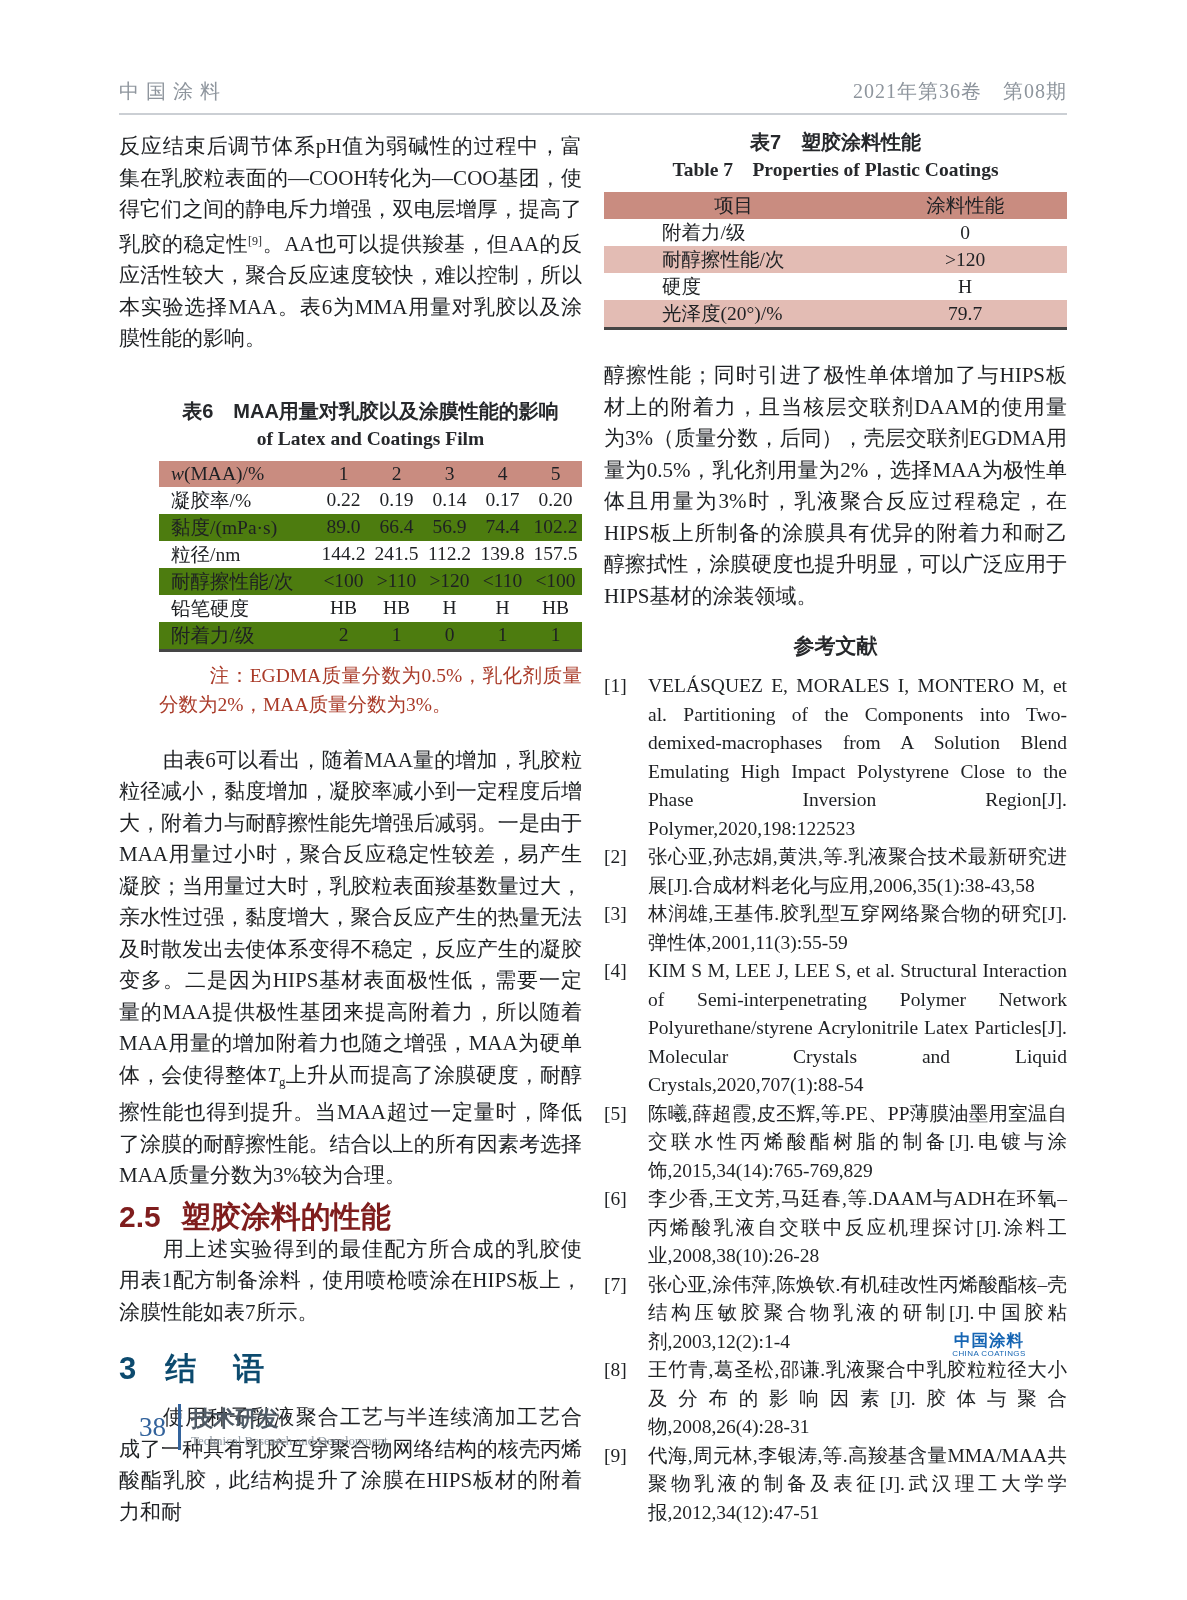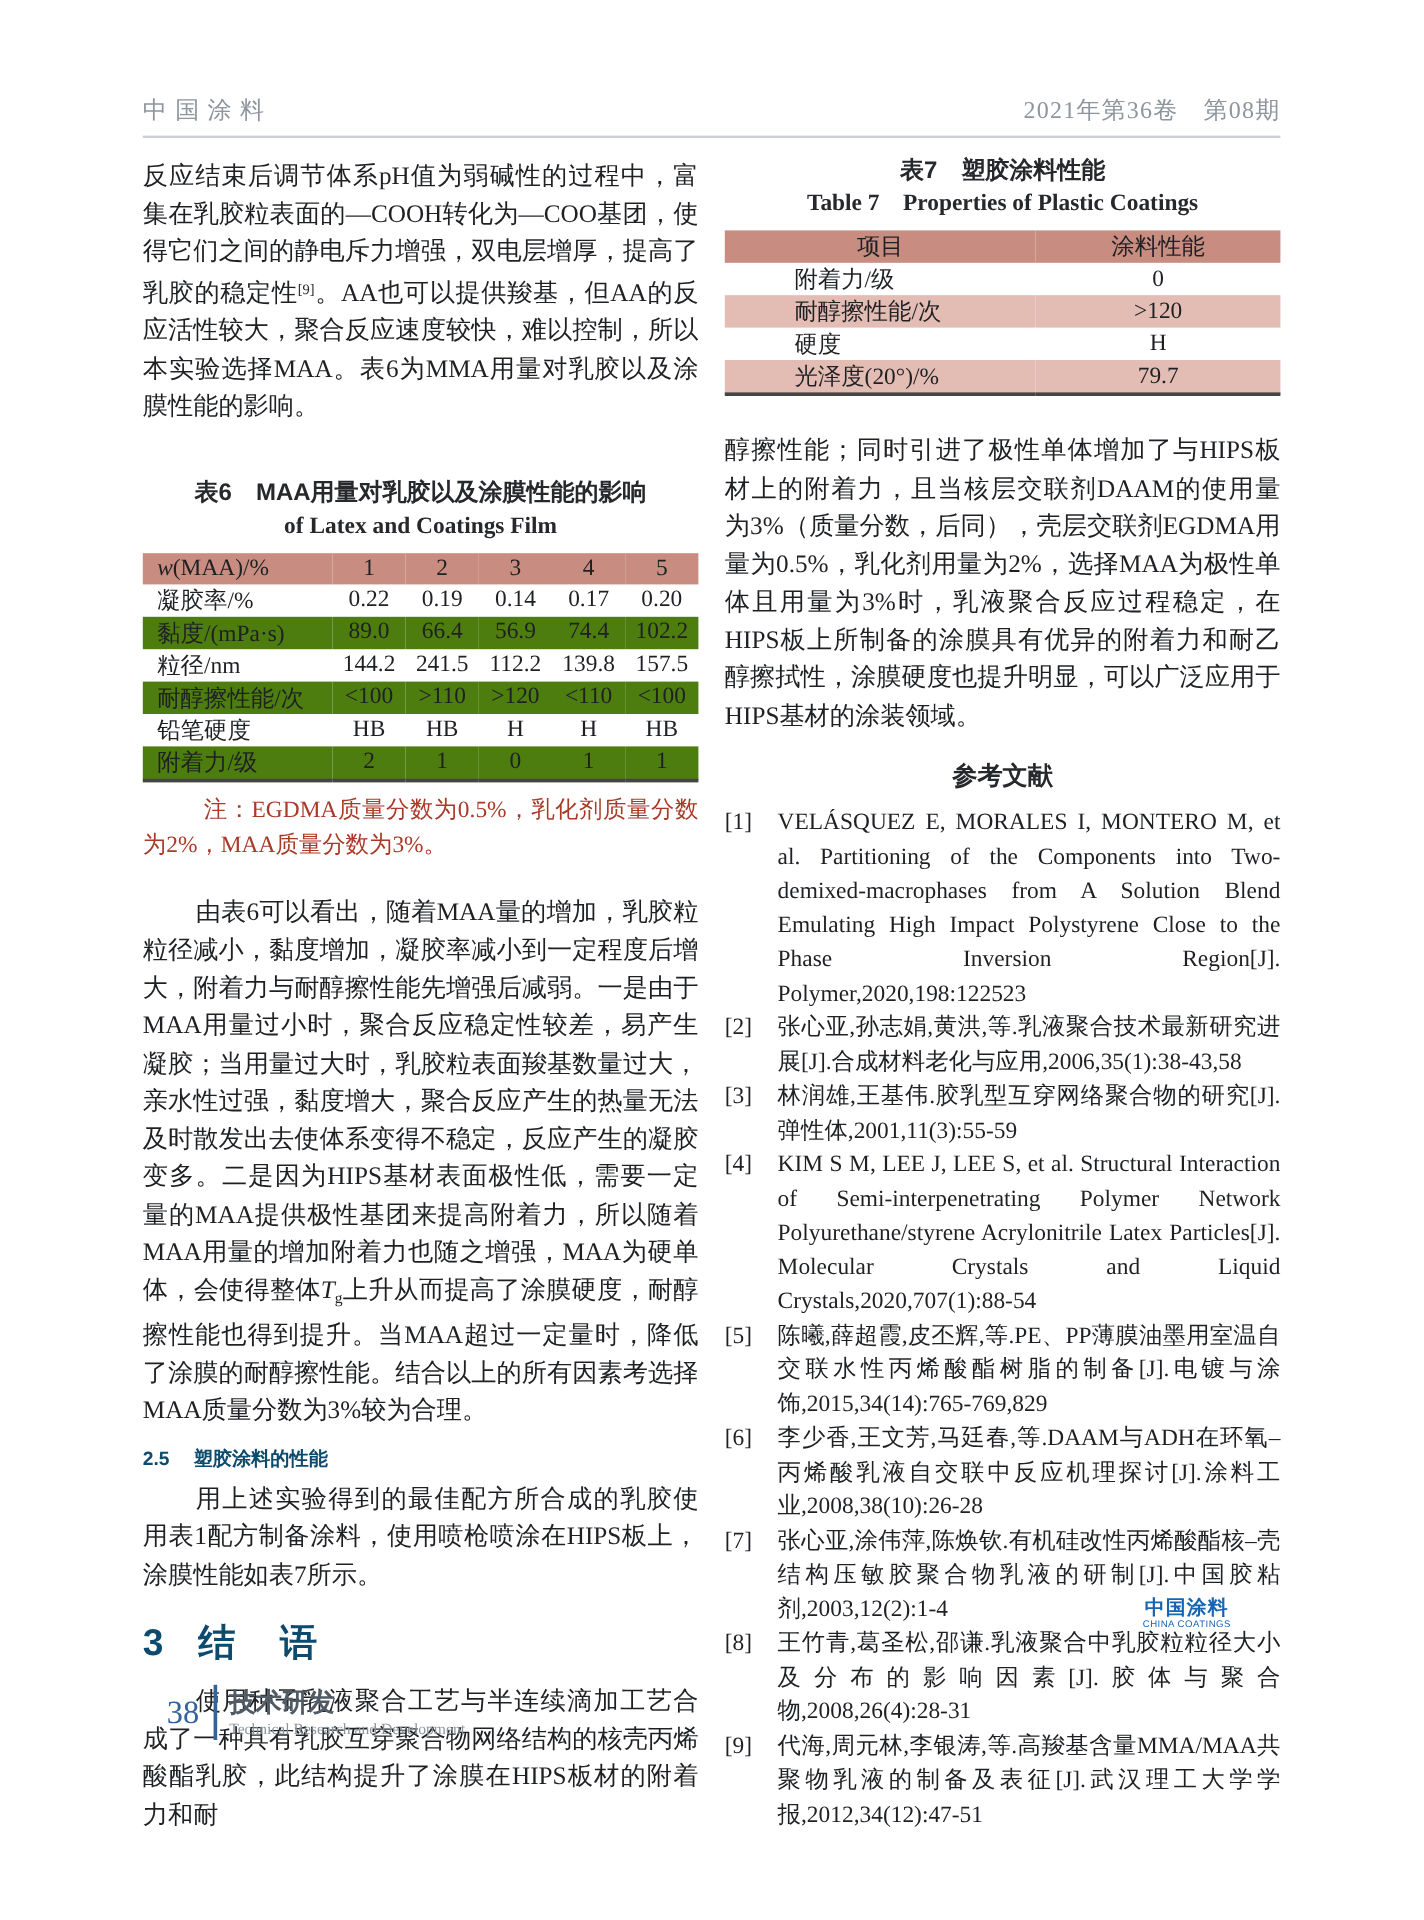--- a/index.html
+++ b/index.html
@@ -18,41 +18,41 @@
   .col-left{left:119px;}
   .col-right{left:604px;top:128px;}
 
   .para{font-size:21px;line-height:31.5px;text-align:justify;}
   .indent{text-indent:2.1em;}
   sup.refmark{font-size:12px;vertical-align:6px;letter-spacing:0;}
   .tsub{font-size:13px;vertical-align:-4px;}
   .tvar{font-style:italic;}
 
   
-  .tbl-block{margin-top:42px;}
+  .tbl-block{margin-top:42px;margin-left:40px;}
   .tbl-title-cn{font-family:"Liberation Sans",sans-serif;font-weight:bold;font-size:20px;
                 text-align:center;color:#26282b;line-height:28px;}
   .tbl-title-en{font-weight:bold;font-size:19.5px;text-align:center;line-height:27px;color:#26282b;}
   table{border-collapse:collapse;width:100%;margin-top:9px;table-layout:fixed;}
   td{font-size:19.5px;height:26px;text-align:center;padding:0;}
   .t6 td.lbl{text-align:left;padding-left:12px;}
   .t6 col.c-lbl{width:158px;}
   .row-hd{background:#c98c80;}
   .row-alt6{background:#4d7c0f;}
   .row-alt7{background:#e3bcb4;}
   .t-bottom{border-bottom:3px solid #454545;}
   .t7 td.lbl{text-align:left;padding-left:58px;}
   .t7 td.hd-l{text-align:center;padding-left:0;}
   .t7 col.c-lbl{width:56%;}
   .tbl-note{margin-top:9px;font-size:19.5px;line-height:29px;color:#a93a28;
             text-align:justify;text-indent:2.6em;}
 
   
   .h25{margin-top:8px;font-family:"Liberation Sans",sans-serif;font-weight:bold;
-       color:#0c4a6e;font-size:16px;line-height:34px;}
+       color:#7f1d1d;font-size:30px;line-height:34px;}
   .h25 .num{margin-right:20px;}
   .h3{margin-top:20px;margin-bottom:12px;font-family:"Liberation Sans",sans-serif;font-weight:bold;
       color:#0c4a6e;font-size:31px;letter-spacing:3px;}
   .h3 .num{margin-right:26px;}
 
   
   .refs-title{font-family:"Liberation Sans",sans-serif;font-weight:bold;font-size:21px;
               text-align:center;color:#26282b;margin:20px 0 12px 0;}
   .ref{display:flex;font-size:19.5px;line-height:28.5px;}
   .ref-n{width:44px;flex-shrink:0;}

